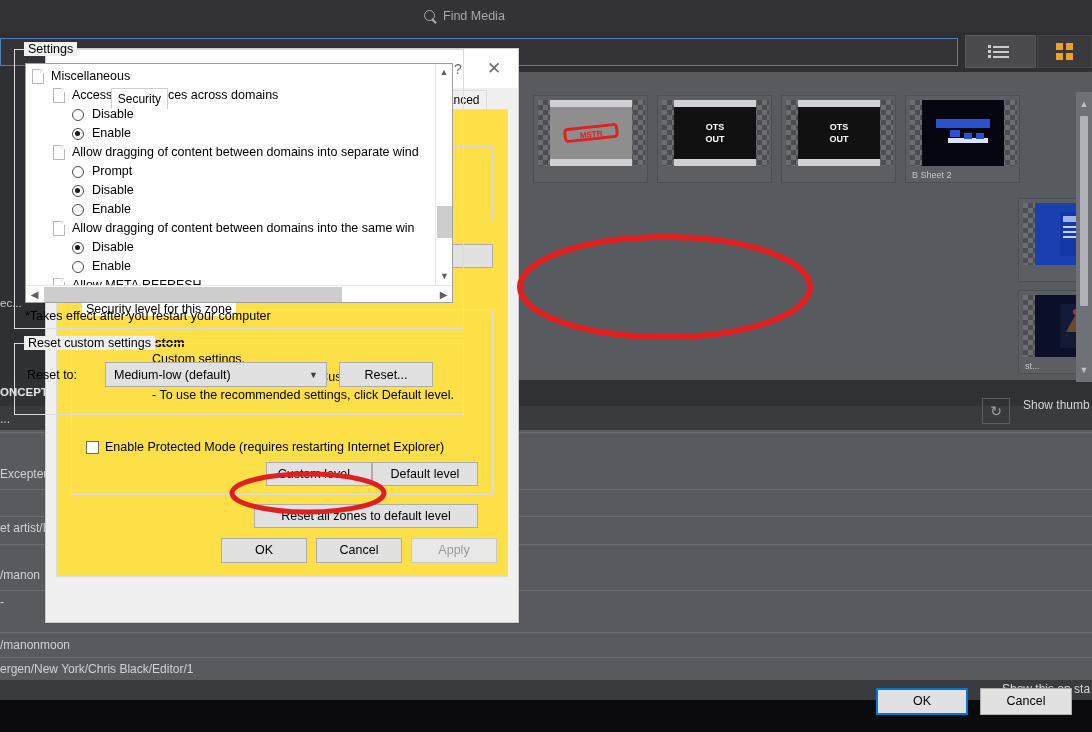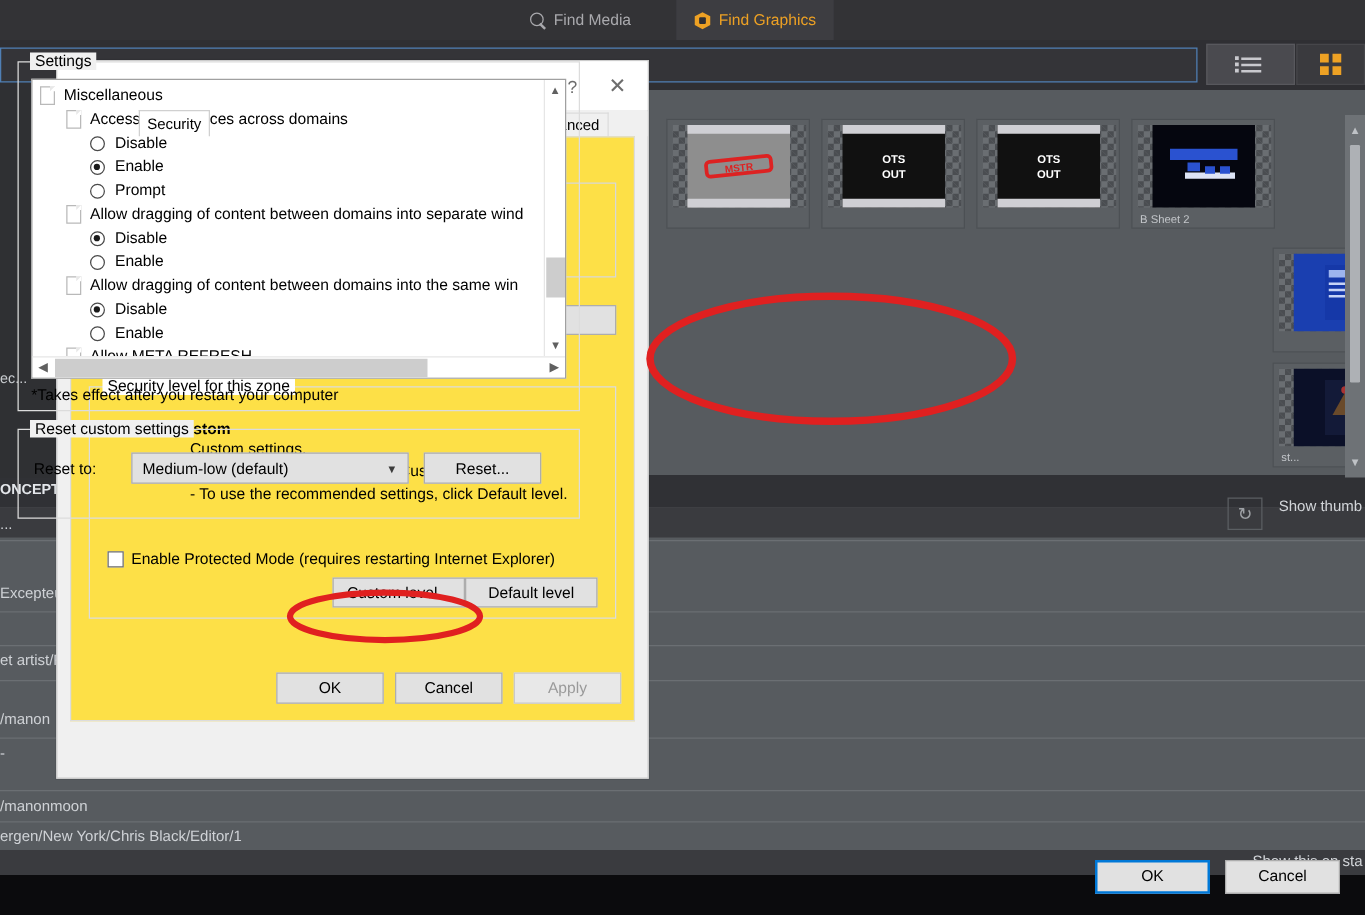--- a/index.html
+++ b/index.html
@@ -439,29 +439,20 @@
     <div class="lp-arrow up">▲</div>
     <div class="thumb"></div>
     <div class="lp-arrow dn">▼</div>
   </div>
 
   <div class="app-topbar"></div>
   <div class="app-tab find-media">
     <span class="ico-search"></span>
     <span>Find Media</span>
   </div>
-  <div class="app-tab find-graphics">
-    <span class="ico-hex">
-      <svg width="14" height="15" viewBox="0 0 14 15">
-        <polygon points="7,0.7 13.2,4 13.2,11 7,14.3 0.8,11 0.8,4" fill="#eda124"></polygon>
-        <rect x="4.3" y="4.7" width="5.4" height="5.4" rx="1" fill="#2f2f33"></rect>
-      </svg>
-    </span>
-    <span>Find Graphics</span>
-  </div>
   <div class="app-searchrow"></div>
   <div class="app-searchbox"></div>
   <div class="viewbtn list">
     <span class="listglyph">
         <i></i>
         <i></i>
         <i></i>
       </span>
   </div>
   <div class="viewbtn grid">
@@ -564,20 +555,21 @@
           <div class="ln">- To use the recommended settings, click Default level.</div>
         </div>
         <div class="cbrow">
           <span class="cbox"></span>
           <span>Enable Protected Mode (requires restarting Internet Explorer)</span>
         </div>
         <div class="lvlbtns">
           <div class="btn">Custom level...</div>
           <div class="btn">Default level</div>
         </div>
+        <div class="btn resetall">Reset all zones to default level</div>
       </div>
 
       <div class="dlgfooter">
         <div class="btn">OK</div>
         <div class="btn">Cancel</div>
         <div class="btn disabled">Apply</div>
       </div>
     </div>
   </div>
 
@@ -601,27 +593,27 @@
               <span>Access data sources across domains</span>
             </div>
             <div class="tree-item l3">
               <span class="radio"></span>
               <span>Disable</span>
             </div>
             <div class="tree-item l3">
               <span class="radio on"></span>
               <span>Enable</span>
             </div>
+            <div class="tree-item l2">
+              <span class="pgicon"></span>
+              <span>Allow dragging of content between domains into separate wind</span>
+            </div>
             <div class="tree-item l3">
               <span class="radio"></span>
               <span>Prompt</span>
-            </div>
-            <div class="tree-item l2">
-              <span class="pgicon"></span>
-              <span>Allow dragging of content between domains into separate wind</span>
             </div>
             <div class="tree-item l3">
               <span class="radio on"></span>
               <span>Disable</span>
             </div>
             <div class="tree-item l3">
               <span class="radio"></span>
               <span>Enable</span>
             </div>
             <div class="tree-item l2">

